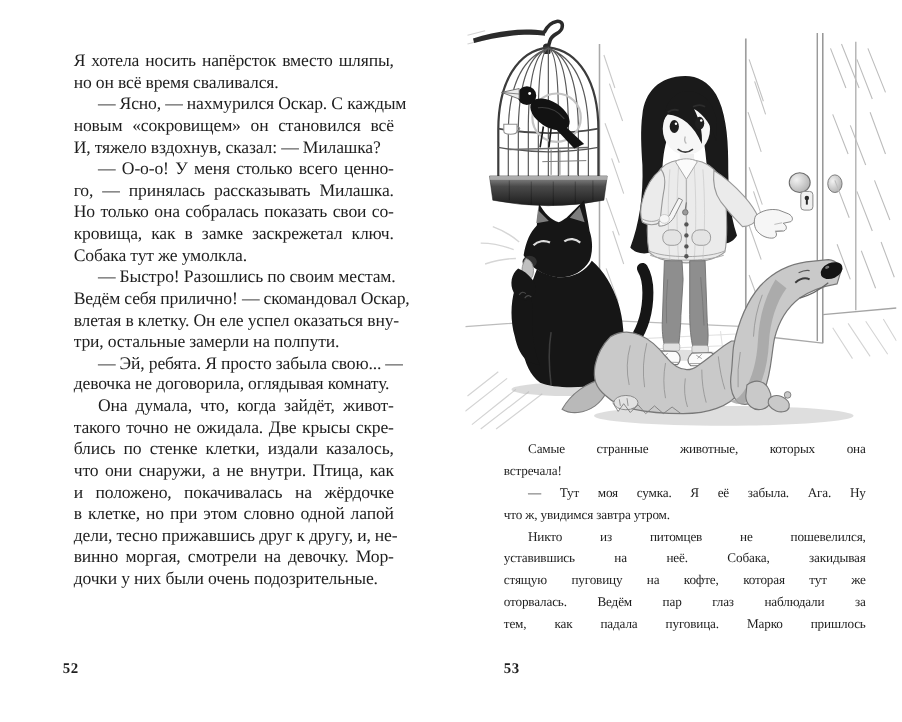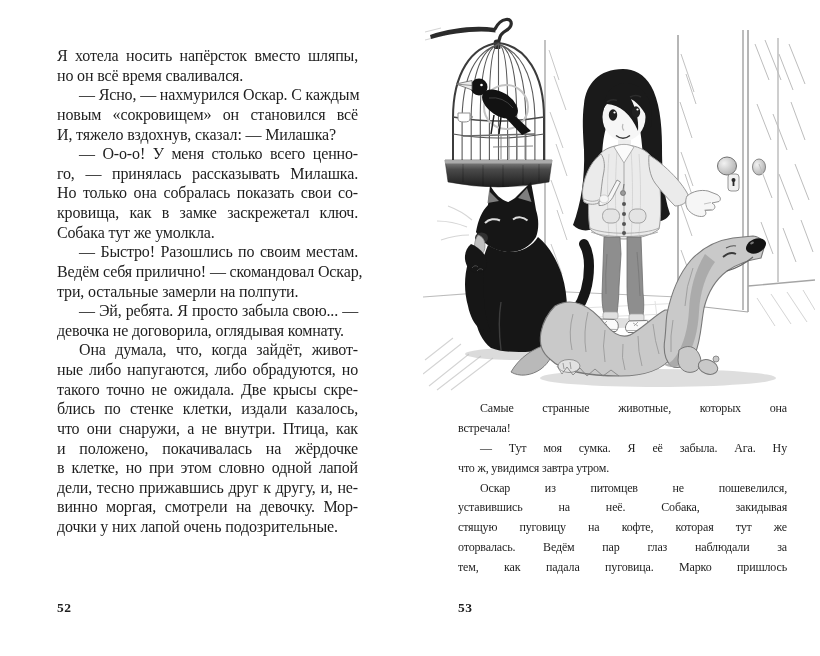--- a/index.html
+++ b/index.html
@@ -10,21 +10,21 @@
   }
   .textcol { position:absolute; }
   .textcol .paragraph { margin:0; padding:0; }
   .line {
     text-align:justify; text-align-last:justify;
     white-space:nowrap; letter-spacing:-0.15px;
   }
   .line.last { text-align-last:left; }
   .line.indent { padding-left:22px; }
   .col-left { left:57px; top:46px; width:301px; font-size:16px; line-height:19.63px; }
-  .col-left .line { height:19.63px; }
+  .col-left .line { height:19.63px;margin-left:10px; }
   .col-right { left:458px; top:399px; width:329px; font-size:12px; line-height:19.9px; }
   .col-right .line { height:19.9px; }
   .pageno {
     position:absolute; top:600px; font-size:13.5px; font-weight:bold;
     text-align:left; letter-spacing:0.5px;
   }
   .pageno.left { left:57px; width:301px; }
   .pageno.right { left:458px; width:329px; }
   .illus { position:absolute; left:423px; top:14px; width:392px; height:378px; }
   svg { display:block; }
@@ -47,37 +47,37 @@
       <div class="paragraph">
         <div class="line indent">— О-о-о! У меня столько всего ценно-</div>
         <div class="line">го, — принялась рассказывать Милашка.</div>
         <div class="line">Но только она собралась показать свои со-</div>
         <div class="line">кровища, как в замке заскрежетал ключ.</div>
         <div class="line last">Собака тут же умолкла.</div>
       </div>
       <div class="paragraph">
         <div class="line indent">— Быстро! Разошлись по своим местам.</div>
         <div class="line">Ведём себя прилично! — скомандовал Оскар,</div>
+        <div class="line">влетая в клетку. Он еле успел оказаться вну-</div>
         <div class="line last">три, остальные замерли на полпути.</div>
       </div>
       <div class="paragraph">
         <div class="line indent">— Эй, ребята. Я просто забыла свою... —</div>
         <div class="line last">девочка не договорила, оглядывая комнату.</div>
       </div>
       <div class="paragraph">
         <div class="line indent">Она думала, что, когда зайдёт, живот-</div>
-        <div class="line">ные либо напугаются, либо обрадуются, но</div>
         <div class="line">такого точно не ожидала. Две крысы скре-</div>
         <div class="line">блись по стенке клетки, издали казалось,</div>
         <div class="line">что они снаружи, а не внутри. Птица, как</div>
         <div class="line">и положено, покачивалась на жёрдочке</div>
         <div class="line">в клетке, но при этом словно одной лапой</div>
         <div class="line">дели, тесно прижавшись друг к другу, и, не-</div>
         <div class="line">винно моргая, смотрели на девочку. Мор-</div>
-        <div class="line last">дочки у них лапой очень подозрительные.</div>
+        <div class="line last">дочки у них были очень подозрительные.</div>
       </div>
     </div>
   <div class="pageno left">52</div>
 
   <div class="illus">
     <svg viewBox="0 0 392 378" width="392" height="378" xmlns="http://www.w3.org/2000/svg">
       <defs>
         <linearGradient id="baseGrad" x1="0" y1="0" x2="0" y2="1">
           <stop offset="0" stop-color="#909090"></stop>
             <stop offset="0.35" stop-color="#4a4a4a"></stop>
@@ -230,21 +230,21 @@
   <div class="textcol col-right">
       <div class="paragraph">
         <div class="line indent">Самые странные животные, которых она</div>
         <div class="line last">встречала!</div>
       </div>
       <div class="paragraph">
         <div class="line indent">— Тут моя сумка. Я её забыла. Ага. Ну</div>
         <div class="line last">что ж, увидимся завтра утром.</div>
       </div>
       <div class="paragraph">
-        <div class="line indent">Оскар из питомцев не пошевелился,</div>
+        <div class="line indent">Никто из питомцев не пошевелился,</div>
         <div class="line">уставившись на неё. Собака, закидывая</div>
         <div class="line">стящую пуговицу на кофте, которая тут же</div>
         <div class="line">оторвалась. Ведём пар глаз наблюдали за</div>
         <div class="line">тем, как падала пуговица. Марко пришлось</div>
       </div>
     </div>
   <div class="pageno right">53</div>
 
 </div>
 

